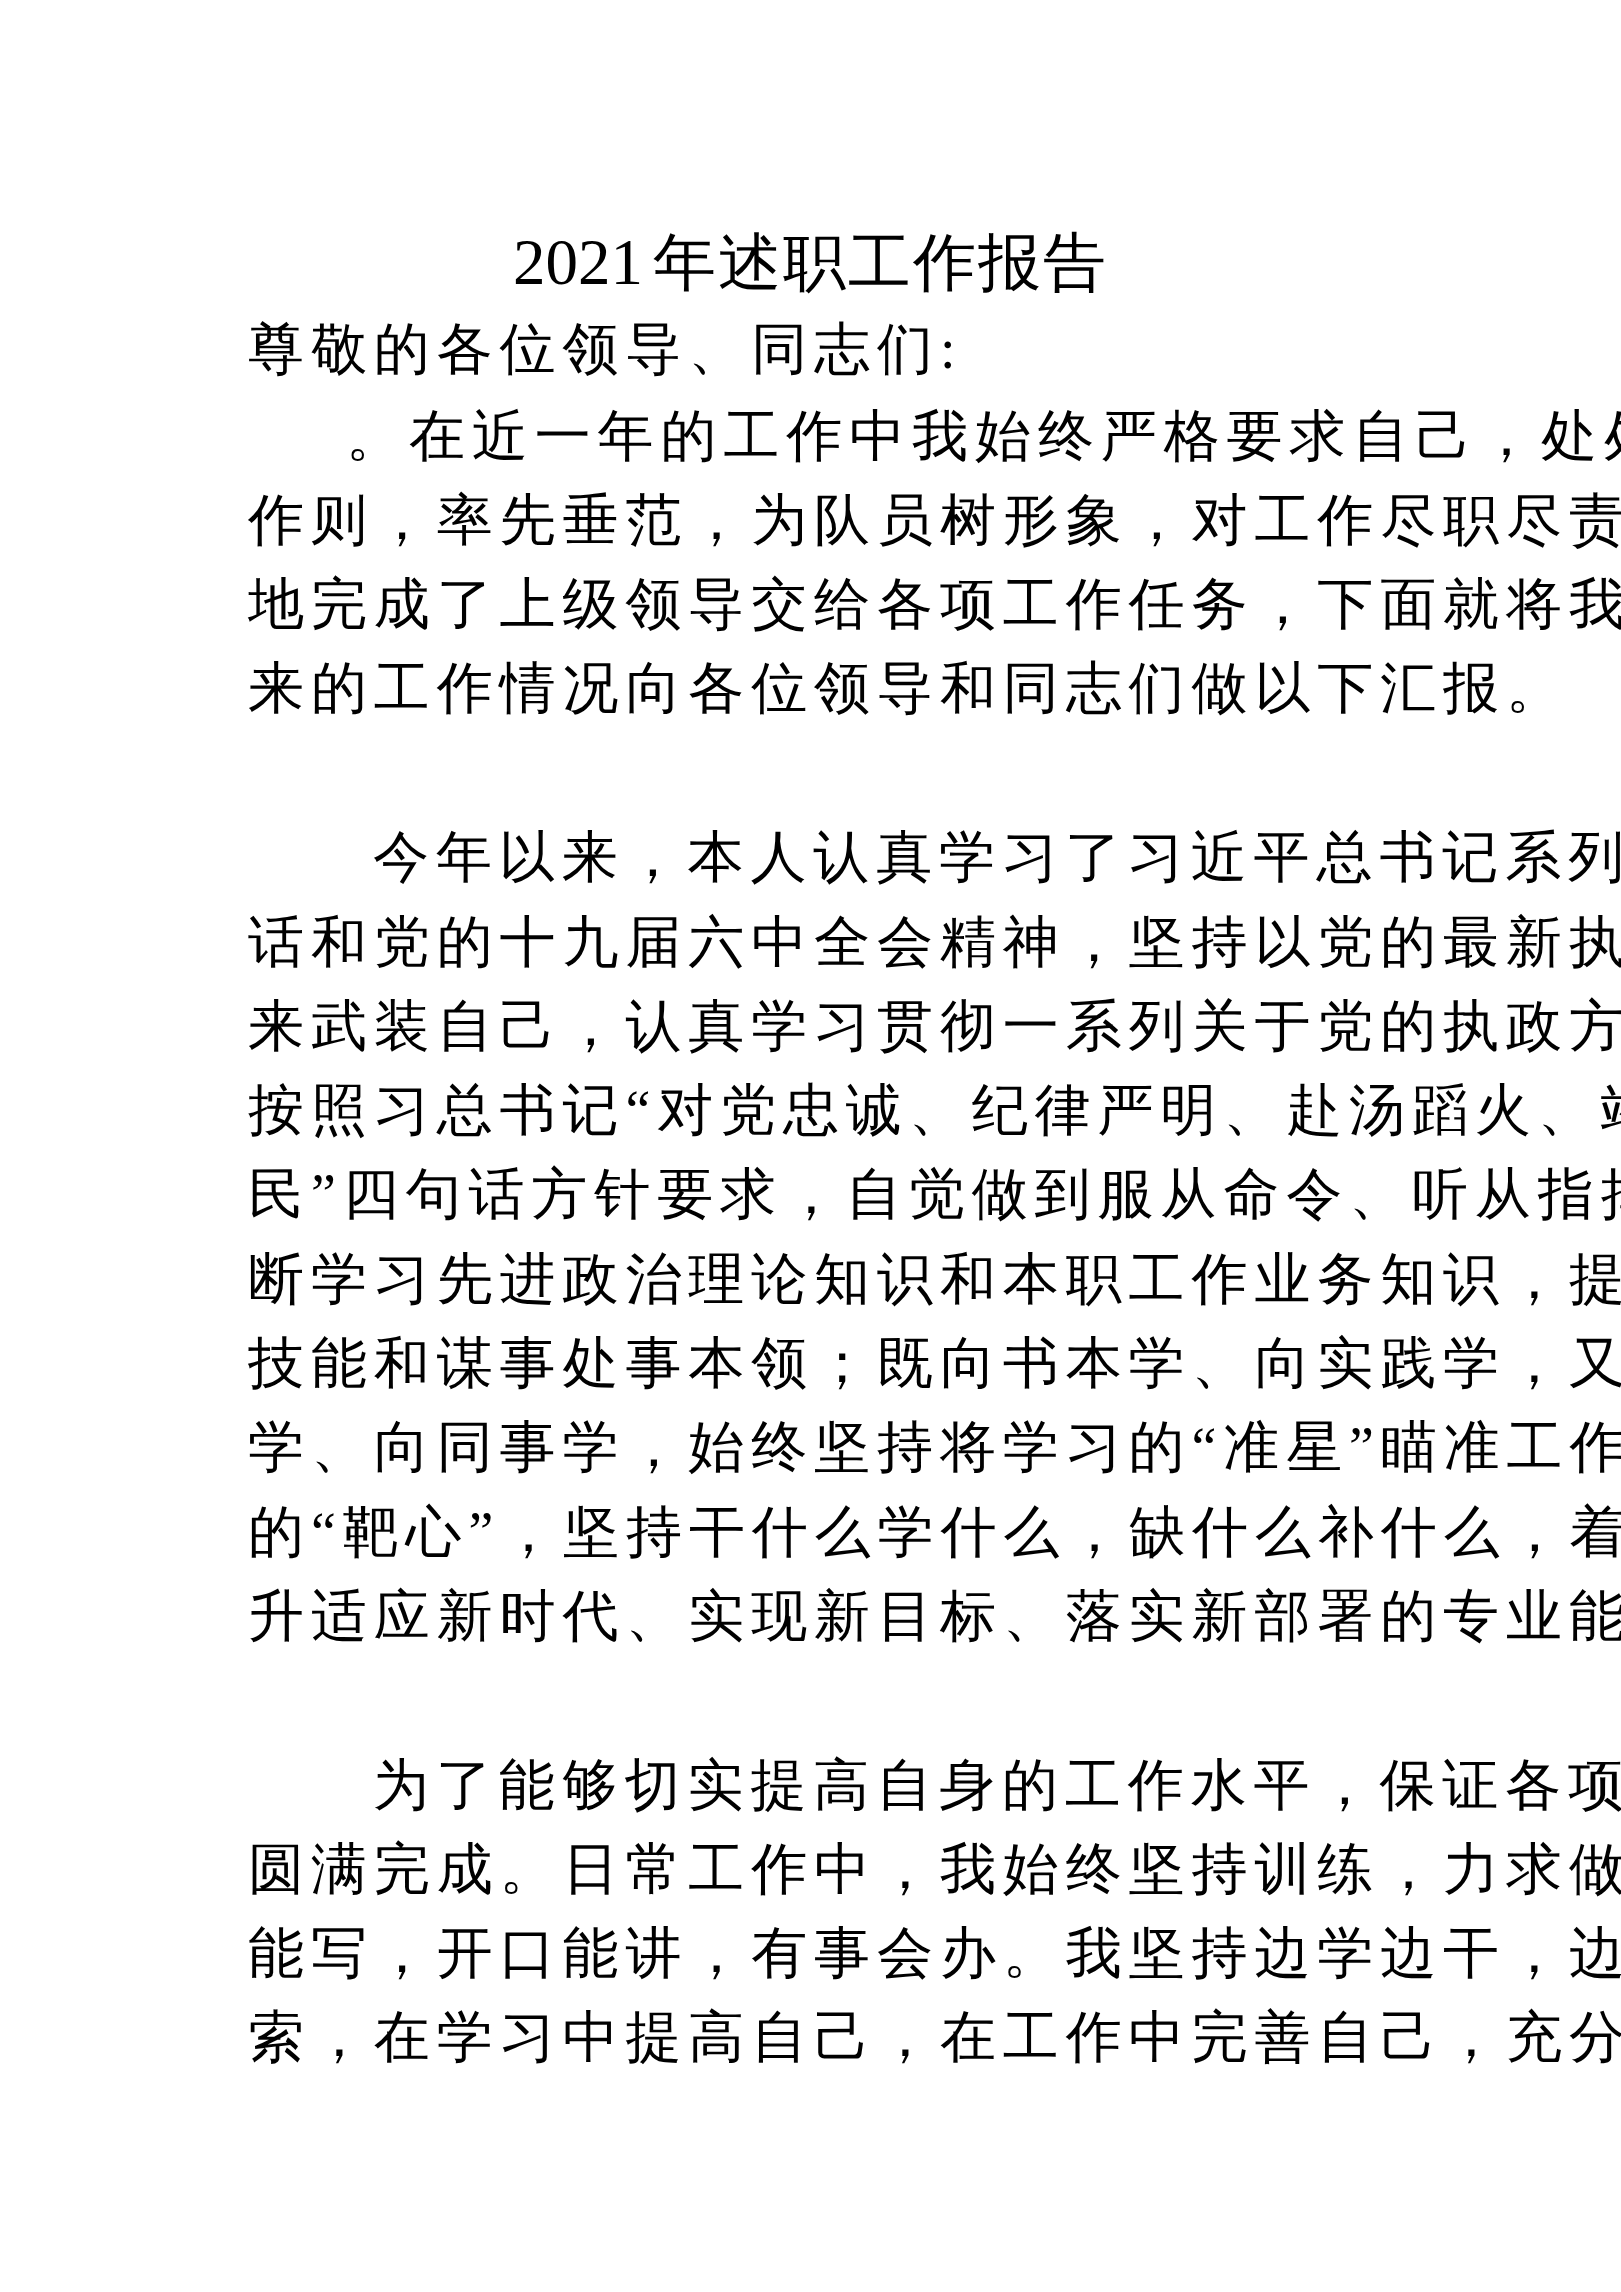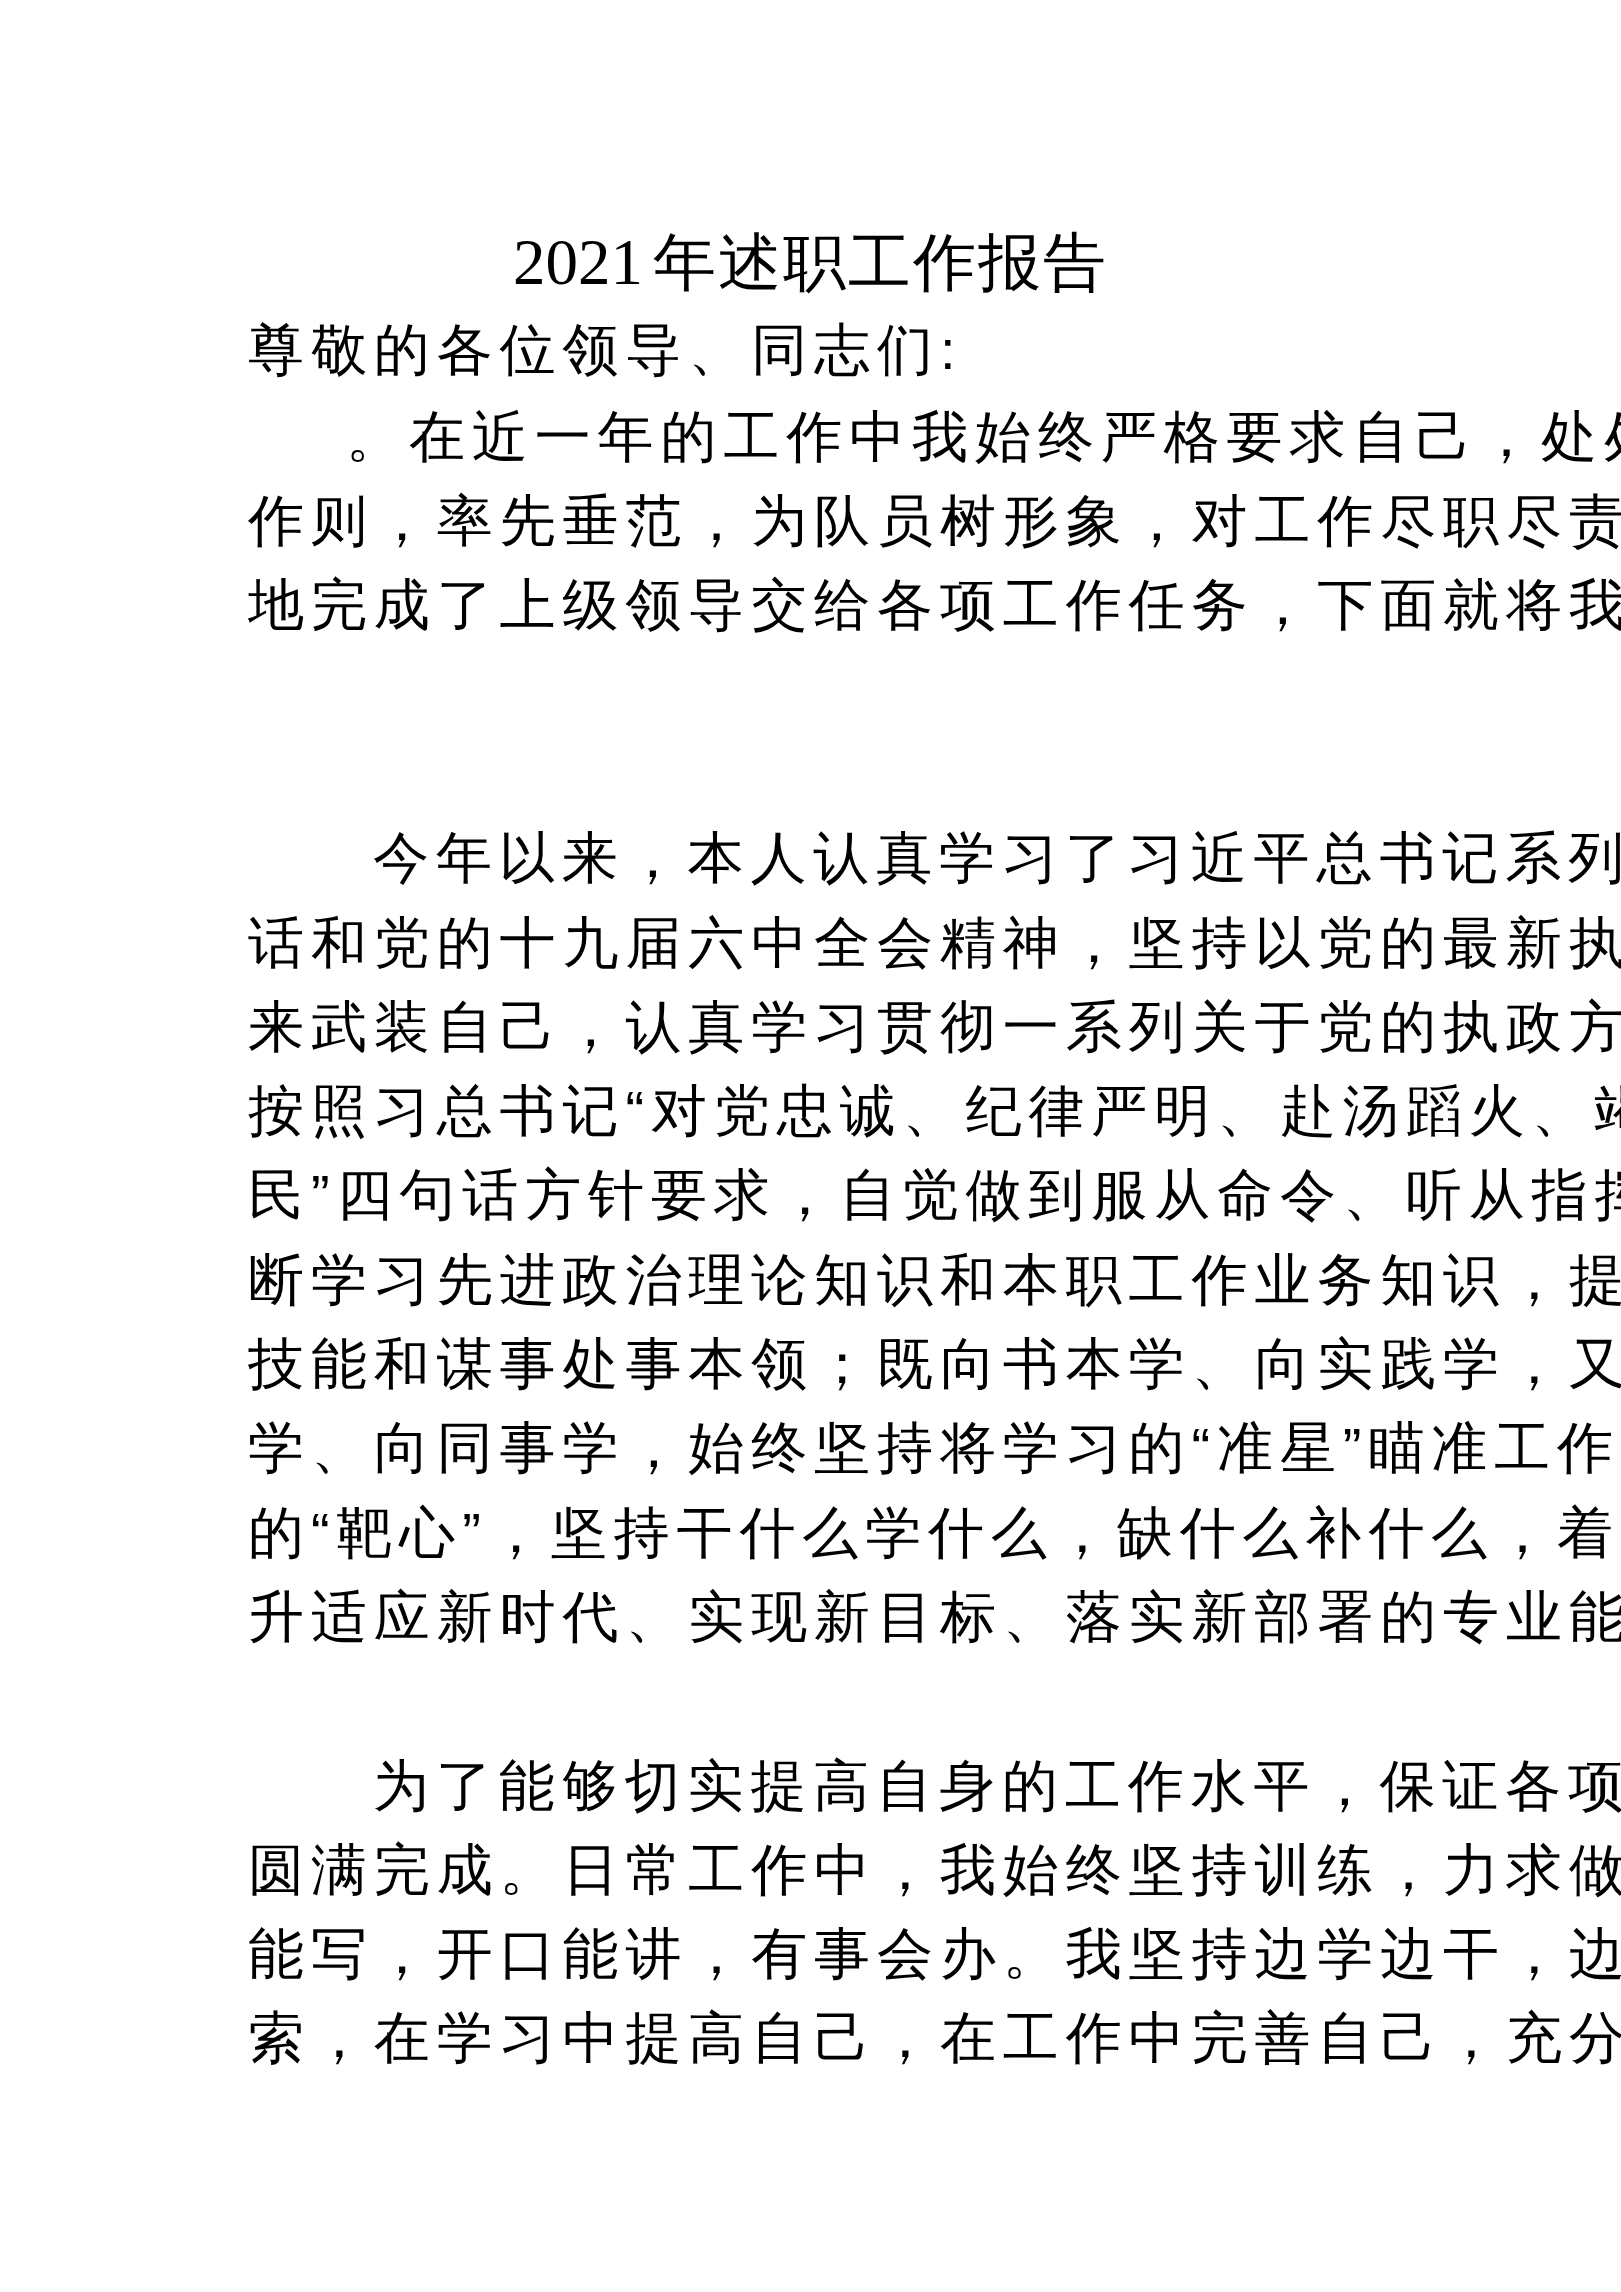--- a/index.html
+++ b/index.html
@@ -5,40 +5,41 @@
   html, body { margin: 0; padding: 0; background: #ffffff; }
   body { width: 1621px; height: 2293px; position: relative; overflow: hidden; color: #000; }
   .page { position: absolute; left: 0; top: 0; width: 1621px; height: 2267px; background: #fff; }
   .title {
     position: absolute; left: 0; width: 1621px; top: 223px; text-align: center;
     font-family: "DejaVu Sans", sans-serif; font-size: 63px; line-height: 78px; letter-spacing: 2px;
   }
   .title .year { font-family: "Liberation Serif", serif; font-size: 65px; letter-spacing: 0; margin-right: 9.8px; }
   .line {
     position: absolute; left: 248px; width: 1147px; white-space: nowrap; overflow: visible;
-    font-family: Liberation Sans, sans-serif; font-size: 56px; line-height: 69px; letter-spacing: 6.9px;
+    font-family: Liberation Serif, serif; font-size: 56px; line-height: 69px; letter-spacing: 6.9px;
   }
   .indent { padding-left: 125px; }
   .indent-dot { padding-left: 98px; }
   .heading { font-weight: bold; }
 </style>
 </head>
 <body>
 
 <div class="page">
 
   <div class="title">
     <span class="year">2021</span><span>年述职工作报告</span>
   </div>
 
   <div class="line" style="top:315px">尊敬的各位领导、同志们:</div>
 
   <div class="line indent-dot" style="top:402px">。在近一年的工作中我始终严格要求自己，处处以身</div>
   <div class="line" style="top:486px">作则，率先垂范，为队员树形象，对工作尽职尽责，圆满</div>
   <div class="line" style="top:570px">地完成了上级领导交给各项工作任务，下面就将我近一年</div>
+  <div class="line" style="top:654px">来的工作情况向各位领导和同志们做以下汇报。</div>
 
 
   <div class="line indent" style="top:823px">今年以来，本人认真学习了习近平总书记系列重要讲</div>
   <div class="line" style="top:908px">话和党的十九届六中全会精神，坚持以党的最新执政理念</div>
   <div class="line" style="top:992px">来武装自己，认真学习贯彻一系列关于党的执政方针政策</div>
   <div class="line" style="top:1076px">按照习总书记“对党忠诚、纪律严明、赴汤蹈火、竭诚为</div>
   <div class="line" style="top:1160px">民”四句话方针要求，自觉做到服从命令、听从指挥。不</div>
   <div class="line" style="top:1245px">断学习先进政治理论知识和本职工作业务知识，提升现代</div>
   <div class="line" style="top:1329px">技能和谋事处事本领；既向书本学、向实践学，又向领导</div>
   <div class="line" style="top:1413px">学、向同事学，始终坚持将学习的“准星”瞄准工作需要</div>

